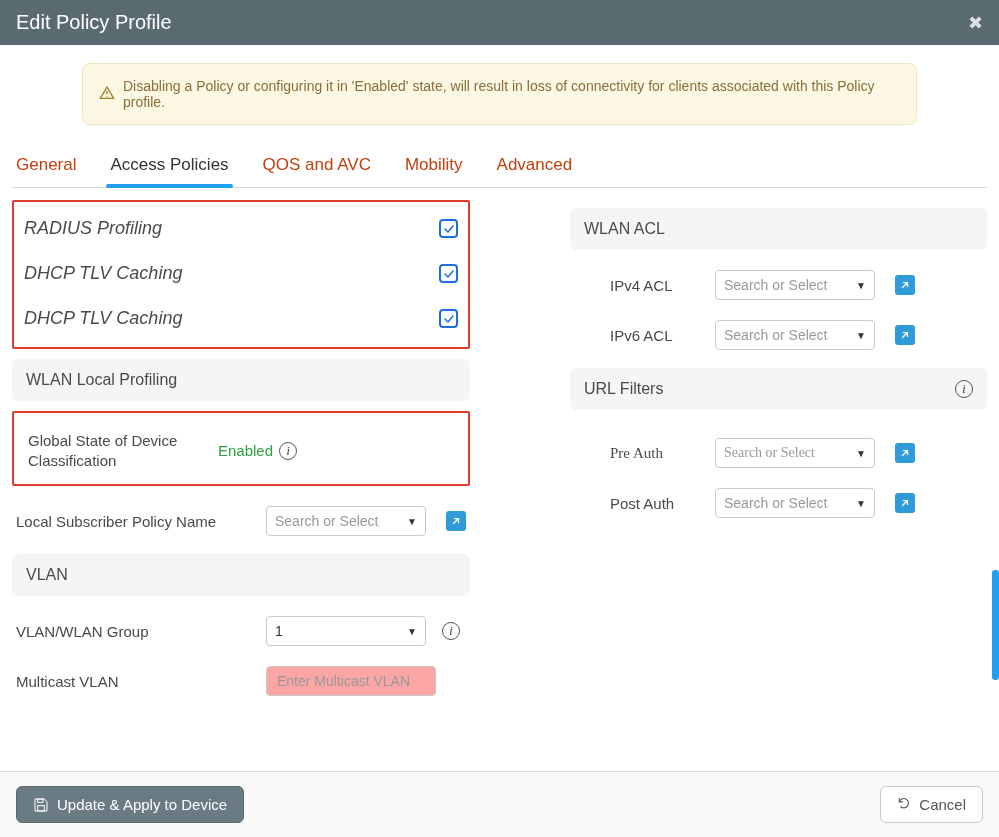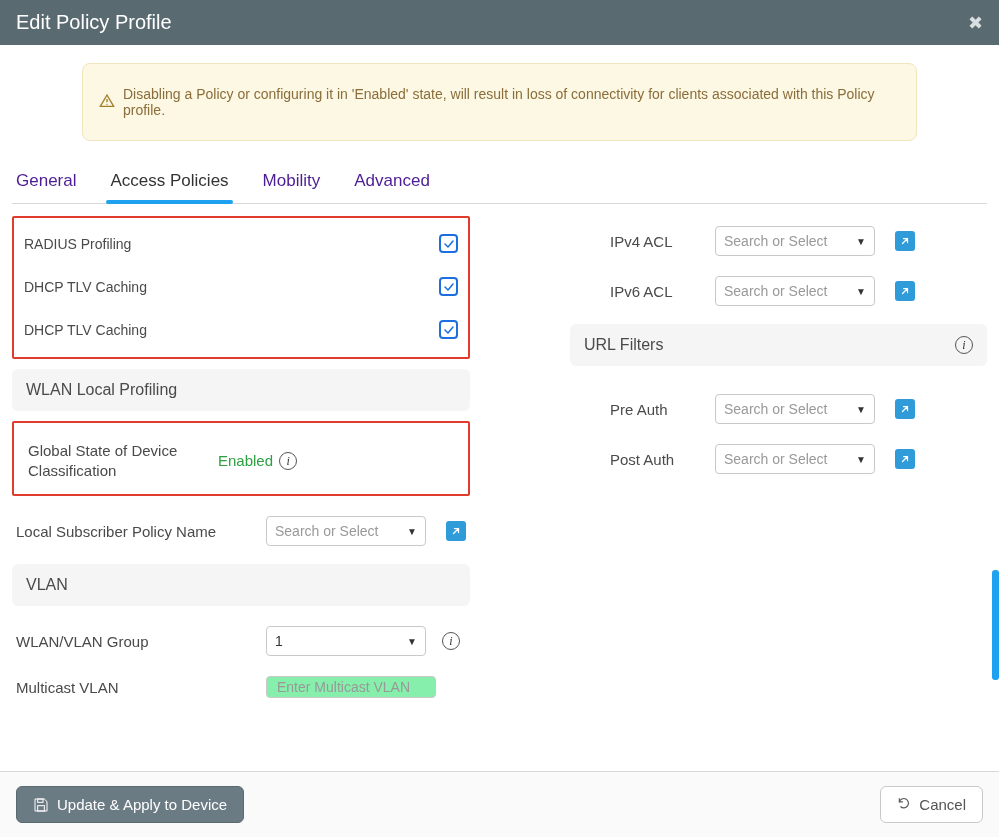--- a/index.html
+++ b/index.html
@@ -2,50 +2,50 @@
 <html><head>
 <meta charset="utf-8">
 <style>
   * { box-sizing: border-box; }
   html, body { margin:0; padding:0; font-family: Arial, Helvetica, sans-serif; font-size:15px; color:#4a4a4a; background:#fff; }
   .page { width:999px; height:837px; background:#fff; position:relative; display:flex; flex-direction:column;border-radius:19px;}
   .titlebar { background:#5a6a71; color:#fff; height:45px; display:flex; align-items:center; padding:0 16px; justify-content:space-between;}
   .titlebar h1 { font-size:20px; font-weight:400; margin:0;}
   .close-x { font-size:18px; cursor:pointer; color:#d9dee1;}
   .content { padding:18px 12px 0 12px; flex:1; overflow:auto;}
-  .alert { margin:0 70px 20px 70px; background:#fcf8e3; border:1px solid #f0e6bd; border-radius:8px; color:#8a6d3b; padding:22px 16px; font-size:14px; display:flex; align-items:center;}
+  .alert { margin:0 70px 20px 70px; background:#fcf8e3; border:1px solid #f0e6bd; border-radius:8px; color:#8a6d3b; padding:14px 16px; font-size:14px; display:flex; align-items:center;}
   .alert .alert-icon { margin-right:8px; }
   .tabs { border-bottom:1px solid #d8d8d8; display:flex; gap:34px; padding:0 4px;}
-  .tab { padding:10px 0 12px 0; font-size:17px; color:#4c1d95; cursor:pointer; position:relative;}
+  .tab { padding:10px 0 12px 0; font-size:17px; color:#c2410c; cursor:pointer; position:relative;}
   .tab.active { color:#333; font-weight:500;}
   .tab.active::after { content:""; position:absolute; left:-4px; right:-4px; bottom:-1px; height:4px; background:#1ea1f0; border-radius:2px;}
   .cols { display:flex; margin-top:12px;}
   .col { flex:1; }
   .col-left { max-width:540px;}
   .col-right { padding-left:100px;}
   .highlight-box { border:2px solid #e23b2e; border-radius:2px; padding:4px 10px 6px 10px; margin-bottom:10px;}
   .row { display:flex; align-items:center; padding:12px 0; }
-  .row .label { flex:1; font-size:14px; color:#4a4a4a;}
+  .row .label { flex:1; font-size:18px; color:#4a4a4a;font-style:italic;}
   .row .ctrl { }
   .checkbox-box { width:19px; height:19px; border:2px solid #1d6fe0; border-radius:4px; display:inline-flex; align-items:center; justify-content:center; cursor:pointer; background:#fff;}
   .checkbox-box svg { stroke:#1d6fe0; }
   .section-header { background:#f5f5f5; border-radius:6px; padding:12px 14px; font-size:16px; color:#4a4a4a; margin:8px 0 10px 0; display:flex; align-items:center; justify-content:space-between;}
   .enabled-row { display:flex; align-items:center; padding:10px 4px 14px 4px; }
   .enabled-row .label { flex:1; line-height:1.3; max-width:190px;}
   .enabled-status { color:#2ea043; font-size:15px;}
   .info-icon { display:inline-flex; width:18px; height:18px; border:1.5px solid #555; border-radius:50%; align-items:center; justify-content:center; font-family: Georgia, serif; font-style:italic; font-size:12px; color:#333; margin-left:6px; cursor:pointer; line-height:1;}
   .form-row { display:flex; align-items:center; padding:10px 4px; gap:10px;}
   .form-row .label { width:240px; font-size:15px; color:#4a4a4a;}
   .form-row.right .label { width:95px;margin-left:36px; }
   .select-box { width:160px; height:30px; border:1px solid #c9c9c9; border-radius:4px; background:#fff; display:flex; align-items:center; padding:0 8px; font-size:14px; color:#999; cursor:pointer; position:relative; justify-content:space-between;}
   .select-box.val { color:#333;}
   .select-box .caret { font-size:10px; color:#333;}
   .action-icon { width:20px; height:20px; background:#2f9bd8; border-radius:3px; display:inline-flex; align-items:center; justify-content:center; cursor:pointer; margin-left:10px;}
   .action-icon svg { stroke:#fff; }
-  .text-input { width:170px; height:22px; border:1px solid #c9c9c9; border-radius:4px; background:#86efac; padding:0 10px; font-size:14px; color:#333;}
+  .text-input { width:170px; height:30px; border:1px solid #c9c9c9; border-radius:4px; background:#fca5a5; padding:0 10px; font-size:14px; color:#333;}
   .text-input::placeholder { color:#999;}
   .footer { border-top:1px solid #d8d8d8; background:#fafafa; padding:14px 16px; display:flex; justify-content:space-between; align-items:center;}
   .btn { border-radius:6px; padding:9px 16px; font-size:15px; cursor:pointer; display:inline-flex; align-items:center; gap:8px; border:1px solid transparent;}
   .btn-cancel { background:#fff; border:1px solid #c9c9c9; color:#555;}
   .btn-primary { background:#6b7b84; color:#fff; border:1px solid #5a6a71;}
   .btn-primary .save-icon { display:inline-flex;}
   .scroll-handle { position:absolute; right:0; top:570px; width:7px; height:110px; background:#1ea1f0; border-radius:3px; }
 </style>
 </head>
 <body>
@@ -65,20 +65,21 @@
           <line x1="12" y1="9" x2="12" y2="14" stroke="#a37e29" stroke-width="2"></line>
           <circle cx="12" cy="17" r="1" fill="#a37e29"></circle>
         </svg>
       </span>
       <span>Disabling a Policy or configuring it in 'Enabled' state, will result in loss of connectivity for clients associated with this Policy profile.</span>
     </div>
 
     <div class="tabs">
       <div class="tab">General</div>
       <div class="tab active">Access Policies</div>
+      <div class="tab">QOS and AVC</div>
       <div class="tab">Mobility</div>
       <div class="tab">Advanced</div>
     </div>
 
     <div class="cols">
       <div class="col col-left">
 
         <div class="highlight-box">
           <div class="row">
             <span class="label">RADIUS Profiling</span>
@@ -131,37 +132,38 @@
           <span class="action-icon">
             <svg width="12" height="12" viewBox="0 0 24 24" fill="none">
                 <path d="M7 17 L17 7 M9 7 H17 V15" stroke-width="2.5" stroke-linecap="round" stroke-linejoin="round"></path>
               </svg>
           </span>
         </div>
 
         <div class="section-header">VLAN</div>
 
         <div class="form-row">
-          <span class="label">WLAN/VLAN Group</span>
+          <span class="label">VLAN/WLAN Group</span>
           <div class="select-box val">
             <span>1</span>
             <span class="caret">▼</span>
           </div>
           <span class="info-icon">i</span>
         </div>
 
         <div class="form-row">
           <span class="label">Multicast VLAN</span>
           <input class="text-input" placeholder="Enter Multicast VLAN" style="">
         </div>
 
       </div>
 
       <div class="col col-right">
 
+        <div class="section-header">WLAN ACL</div>
 
         <div class="form-row right">
           <span class="label">IPv4 ACL</span>
           <div class="select-box">
             <span>Search or Select</span>
             <span class="caret">▼</span>
           </div>
           <span class="action-icon">
             <svg width="12" height="12" viewBox="0 0 24 24" fill="none">
                 <path d="M7 17 L17 7 M9 7 H17 V15" stroke-width="2.5" stroke-linecap="round" stroke-linejoin="round"></path>
@@ -180,21 +182,21 @@
                 <path d="M7 17 L17 7 M9 7 H17 V15" stroke-width="2.5" stroke-linecap="round" stroke-linejoin="round"></path>
               </svg>
           </span>
         </div>
 
         <div class="section-header">
           <span>URL Filters</span>
           <span class="info-icon" style="margin-left:0;">i</span>
         </div>
 
-        <div class="form-row right" style="margin-top:18px;">
+        <div class="form-row right" style="margin-top:18px;font-family:Liberation Serif, serif;">
           <span class="label">Pre Auth</span>
           <div class="select-box">
             <span>Search or Select</span>
             <span class="caret">▼</span>
           </div>
           <span class="action-icon">
             <svg width="12" height="12" viewBox="0 0 24 24" fill="none">
                 <path d="M7 17 L17 7 M9 7 H17 V15" stroke-width="2.5" stroke-linecap="round" stroke-linejoin="round"></path>
               </svg>
           </span>

